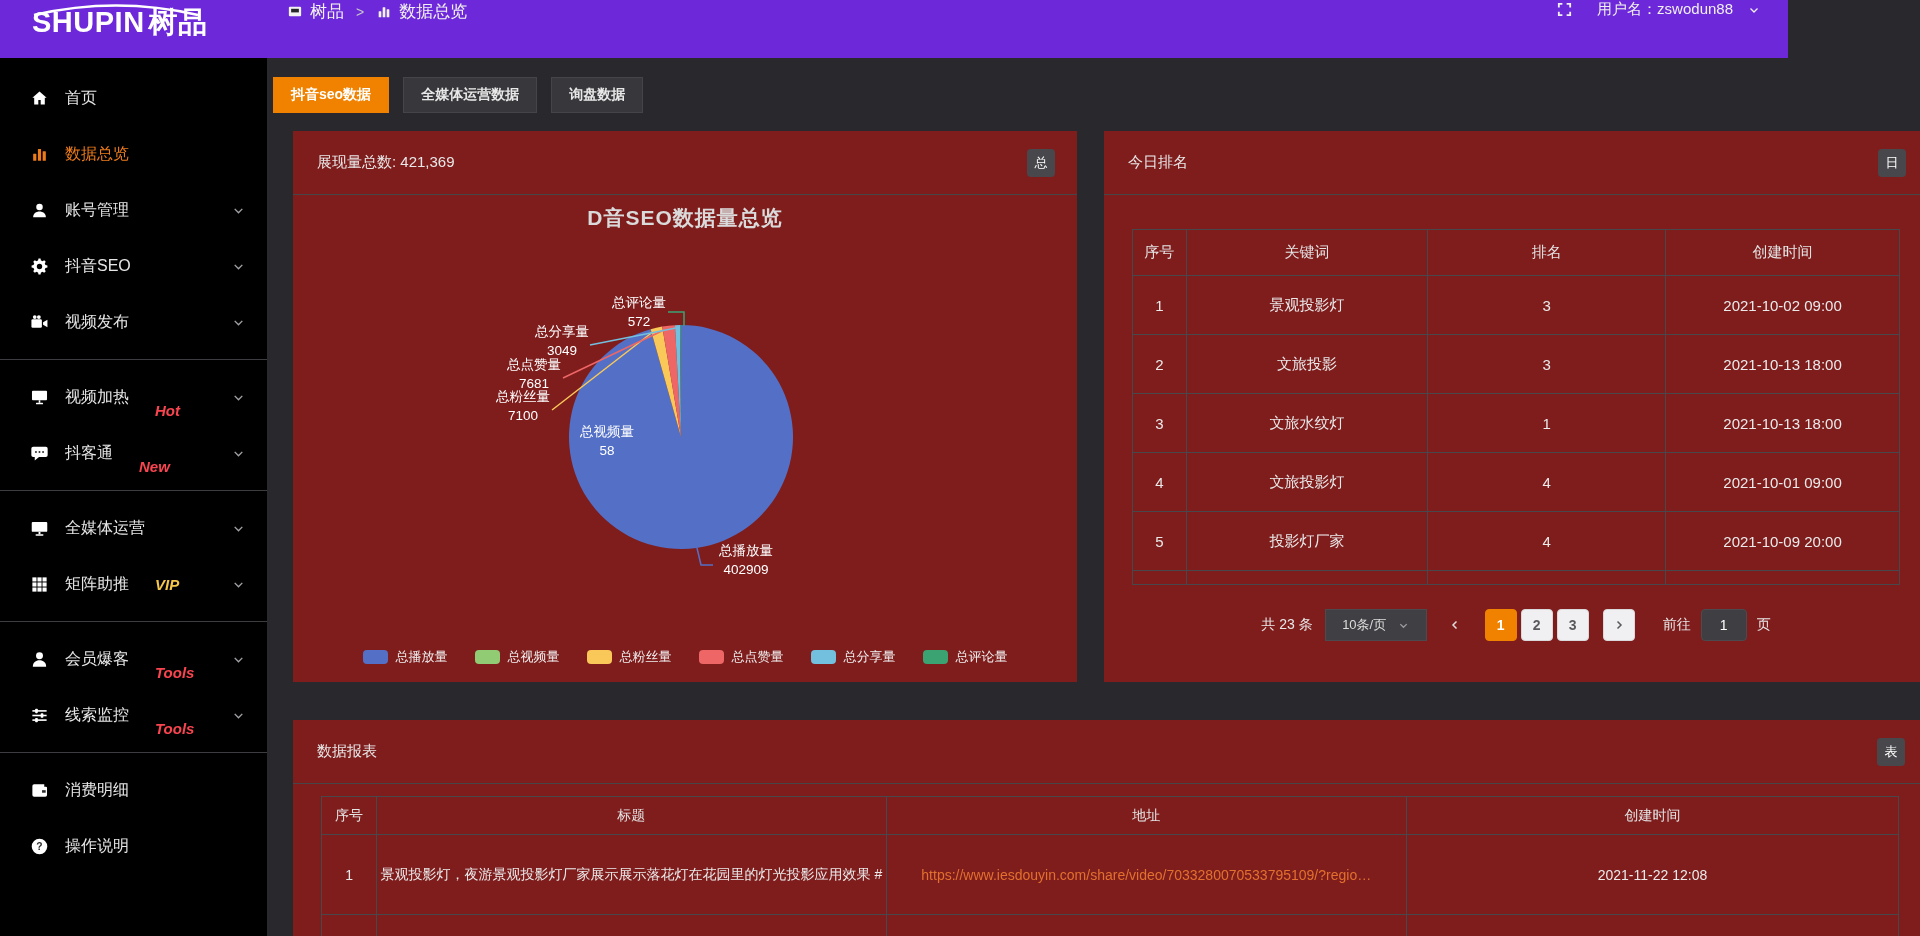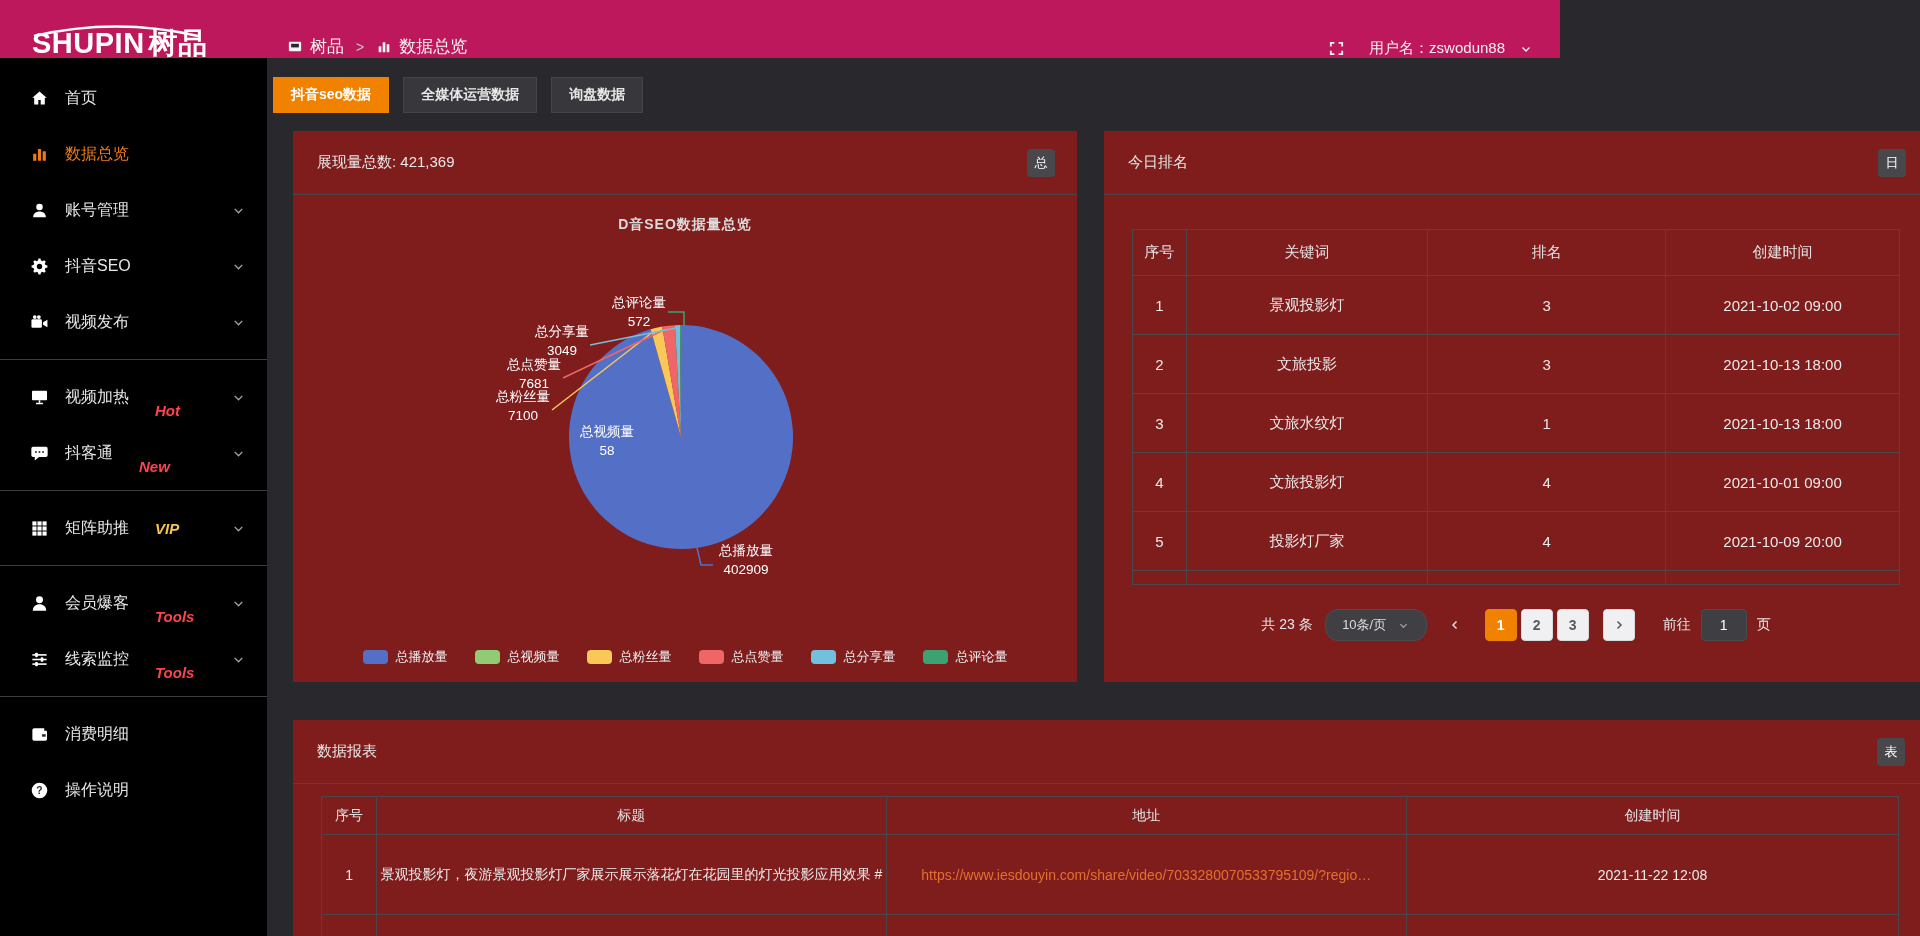--- a/index.html
+++ b/index.html
@@ -3,22 +3,22 @@
 <meta charset="utf-8">
 <style>
   * { box-sizing: border-box; margin: 0; padding: 0; }
   html,body { width:1920px; height:936px; overflow:hidden; }
   body {
     background:#29292d; color:#e8e8e8;
     font-family:"Liberation Sans","DejaVu Sans",sans-serif;
     position:relative;
   }
   
-  .topbar { position:absolute; top:0; left:0; width:1560px; height:58px;
-    background:#be185d; display:flex; align-items:flex-end; z-index:10; }
+  .topbar { position:absolute; top:0; left:0; width:1788px; height:58px;
+    background:#6d28d9; display:flex; align-items:flex-start; z-index:10; }
   .logo { width:267px; padding-left:32px; position:relative; cursor:pointer; }
   .logo-arc { position:absolute; top:3px; left:30px; }
   .logo-text { font-size:29px; font-weight:900; color:#fff; letter-spacing:.5px; line-height:1; padding-top:8px; display:inline-block;}
   .logo-cn { margin-left:4px; }
   .breadcrumb { margin-left:20px; display:flex; align-items:center; gap:12px; font-size:17px; color:#f2f2f2; }
   .crumb { display:flex; align-items:center; gap:7px; cursor:pointer; }
   .crumb-sep { color:#c9c9c9; font-size:14px; }
   .topbar-right { margin-left:auto; display:flex; align-items:center; gap:24px; padding-right:28px; font-size:15px; color:#f0f0f0; }
   .user-menu { display:flex; align-items:center; gap:15px; cursor:pointer; }
   
@@ -44,22 +44,22 @@
   .panel-right { left:811px; top:73px;  width:824px;  height:551px; }
   .panel-bottom{ left:0;     top:662px; width:1634px; height:274px; overflow:hidden; }
   .panel-header { height:64px; display:flex; align-items:center; padding:0 24px;
     border-bottom:1px solid #464649; position:relative; }
   .panel-title { font-size:15px; color:#e8e8e8; }
   .corner-badge { position:absolute; right:22px; top:18px; width:28px; height:28px;
     background:#48484c; color:#fff; font-size:13px; border:none; border-radius:4px;
     display:flex; align-items:center; justify-content:center; cursor:pointer; font-family:inherit; }
   
   .chart-area { position:relative; height:486px; }
-  .chart-title { position:absolute; top:21px; width:100%; text-align:center;
-    font-size:14px; font-weight:600; color:#dadada; letter-spacing:1px; }
+  .chart-title { position:absolute; top:9px; width:100%; text-align:center;
+    font-size:21px; font-weight:600; color:#dadada; letter-spacing:1px; }
   #pie-svg { position:absolute; left:0; top:0; }
   .legend { position:absolute; bottom:15px; left:0; width:100%;
     display:flex; justify-content:center; align-items:center; gap:27px; }
   .legend-item { display:flex; align-items:center; gap:8px; font-size:13px; color:#f0f0f0; cursor:pointer; }
   .legend-sw { width:25px; height:14px; border-radius:4px; }
   
   .panel-body-r { padding:0 28px; }
   table { width:100%; border-collapse:collapse; table-layout:fixed; }
   th, td { border:1px solid #48484c; text-align:center; font-weight:normal;
     overflow:hidden; white-space:nowrap; }
@@ -69,21 +69,21 @@
   tr.stub td { height:14px; }
   .report-table { margin-top:12px; }
   .report-table th { height:38px; font-size:14px; color:#e4e4e4; }
   .report-table td { height:80px; font-size:14px; color:#eaeaea; }
   .report-table tr.stub td { height:80px; }
   .report-link { color:#e2702e; text-decoration:none; font-size:14px; }
   
   .pagination { margin-top:24px; display:flex; align-items:center; justify-content:center;
     gap:12px; font-size:14px; color:#e8e8e8; }
   .page-select { min-width:102px; height:32px; background:#404044; border:1px solid #4b4b4f;
-    border-radius:13px; display:flex; align-items:center; justify-content:center; gap:12px;
+    border-radius:0; display:flex; align-items:center; justify-content:center; gap:12px;
     padding:8px 10px; cursor:pointer; font-size:13px; color:#dcdcdc; }
   .page-select .chev { width:11px; height:11px; color:#9a9a9e; }
   .page-btn { min-width:32px; height:32px; border-radius:4px; display:flex; align-items:center;
     justify-content:center; font-size:14px; cursor:pointer; border:none; font-family:inherit; }
   .page-btn .arrow { width:12px; height:12px; }
   .page-btn.prev { background:transparent; color:#dcdcdc; }
   .page-btn.num  { background:#f0f0f2; color:#5a5a5e; font-weight:bold; border:1px solid #d9d9db; margin:0 2px;}
   .page-btn.num.active { background:#f08200; color:#fff; border-color:#f08200; }
   .page-btn.next { background:#f0f0f2; color:#5a5a5e; border:1px solid #d9d9db; }
   .goto-group { display:flex; align-items:center; gap:10px; margin-left:16px; }
@@ -235,20 +235,35 @@
       <span class="icon chev">
         <svg viewBox="0 0 24 24" fill="none" stroke="currentColor" stroke-width="2.6">
           <path d="M5 9l7 7 7-7"></path>
         </svg>
       </span>
     </div>
     <div class="side-divider"></div>
     <div class="side-item">
       <span class="icon">
         <svg viewBox="0 0 24 24" fill="currentColor">
+          <rect x="2.2" y="3.8" width="19.6" height="12.4" rx="1.2"></rect>
+          <rect x="10.8" y="16.2" width="2.4" height="3"></rect>
+          <rect x="7" y="19.2" width="10" height="1.9" rx="0.8"></rect>
+        </svg>
+      </span>
+      <span class="side-label">全媒体运营</span>
+      <span class="icon chev">
+        <svg viewBox="0 0 24 24" fill="none" stroke="currentColor" stroke-width="2.6">
+          <path d="M5 9l7 7 7-7"></path>
+        </svg>
+      </span>
+    </div>
+    <div class="side-item">
+      <span class="icon">
+        <svg viewBox="0 0 24 24" fill="currentColor">
           <rect x="3" y="3" width="5.2" height="5.2"></rect>
           <rect x="9.4" y="3" width="5.2" height="5.2"></rect>
           <rect x="15.8" y="3" width="5.2" height="5.2"></rect>
           <rect x="3" y="9.4" width="5.2" height="5.2"></rect>
           <rect x="9.4" y="9.4" width="5.2" height="5.2"></rect>
           <rect x="15.8" y="9.4" width="5.2" height="5.2"></rect>
           <rect x="3" y="15.8" width="5.2" height="5.2"></rect>
           <rect x="9.4" y="15.8" width="5.2" height="5.2"></rect>
           <rect x="15.8" y="15.8" width="5.2" height="5.2"></rect>
         </svg>

